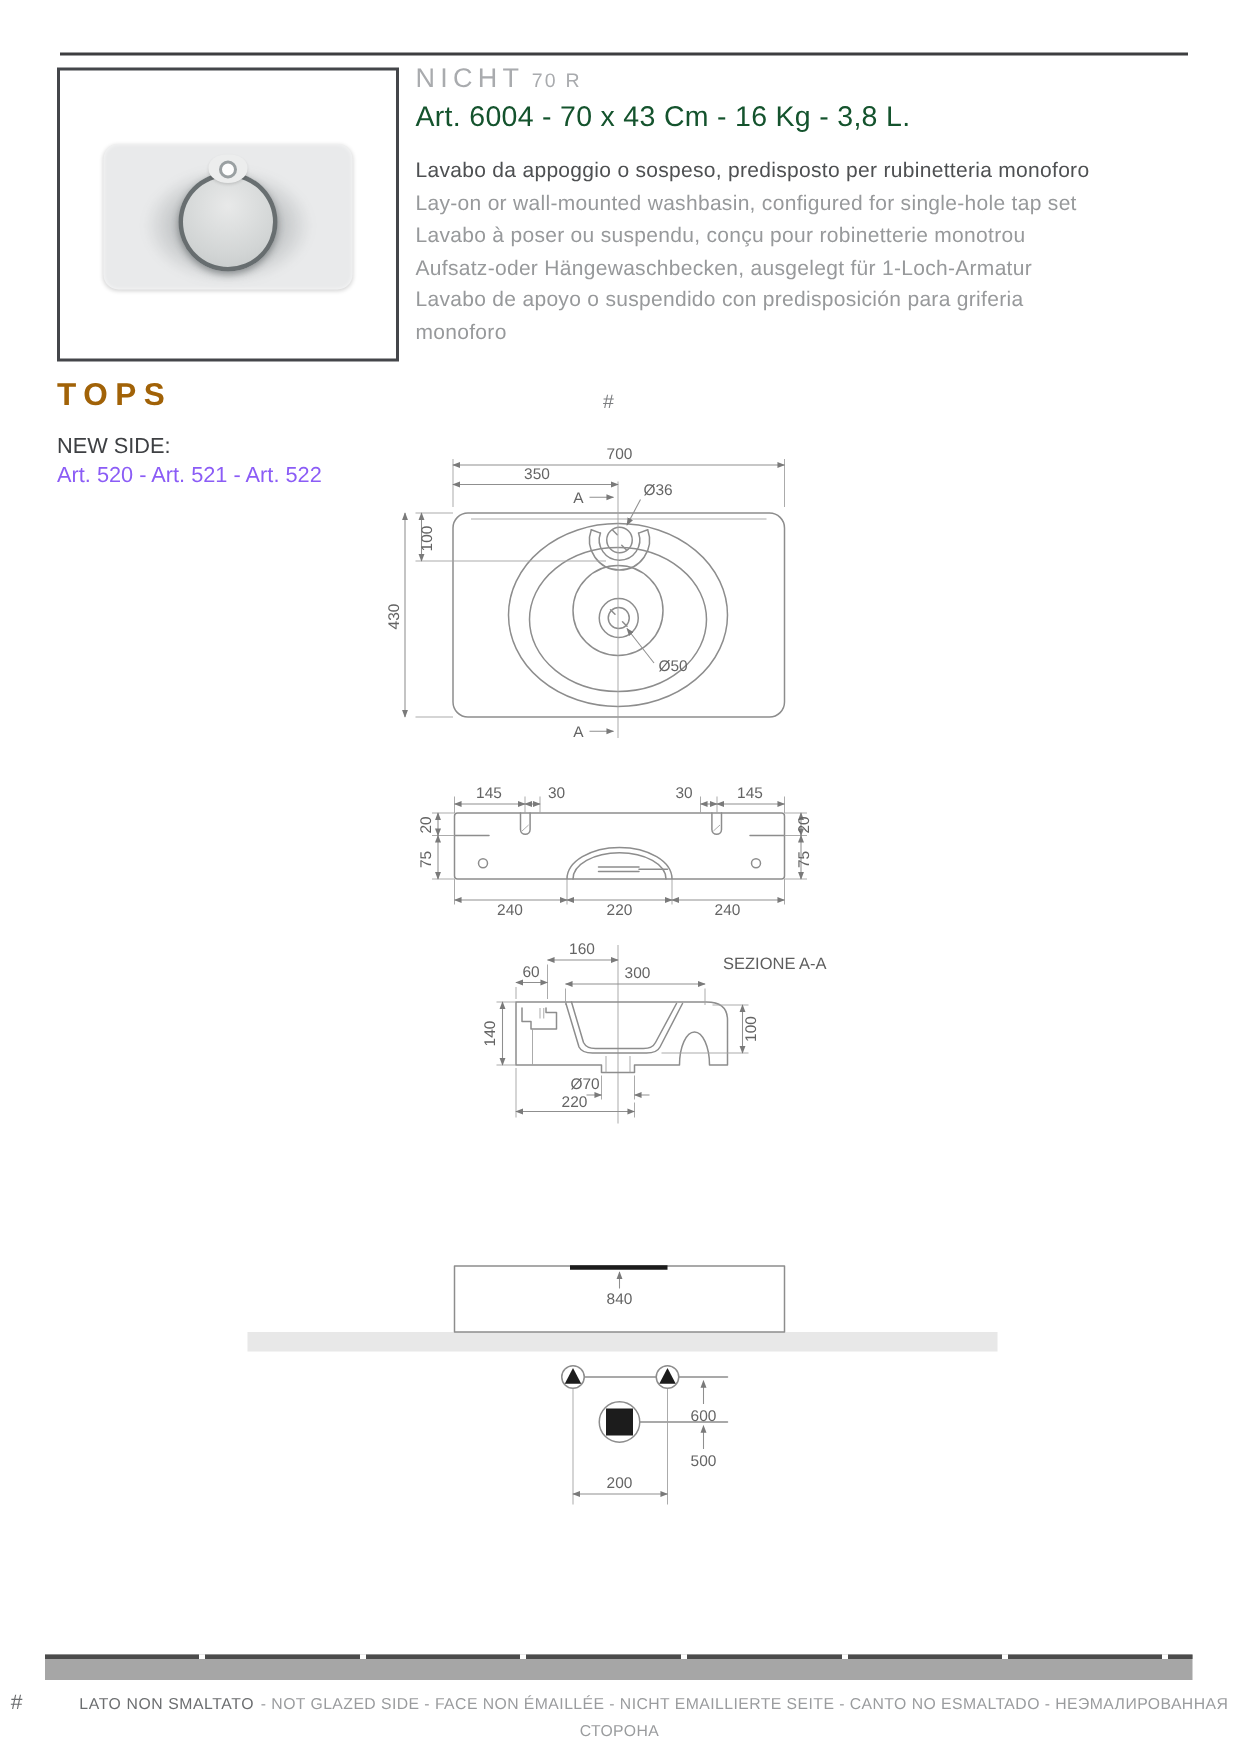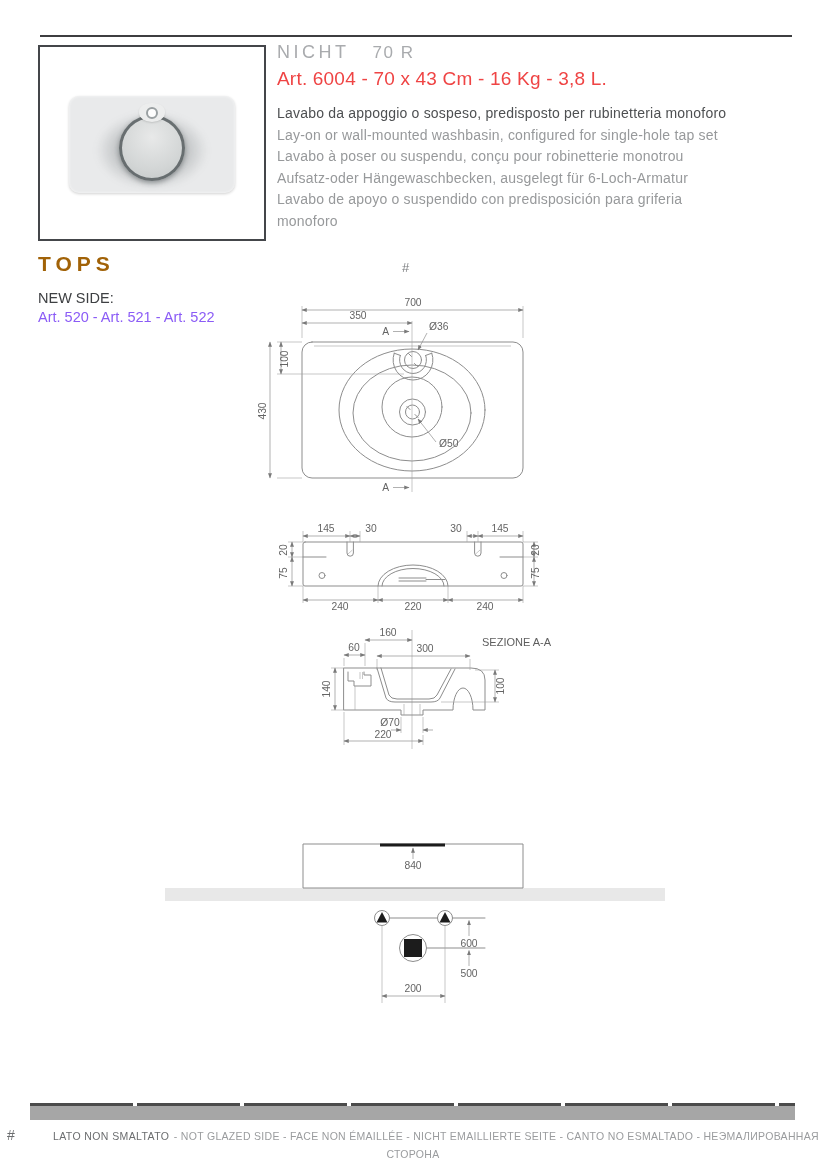--- a/index.html
+++ b/index.html
@@ -25,22 +25,22 @@
           box-shadow:0 2px 5px rgba(55,62,64,.45); }
   .tap { position:absolute; left:50%; top:7px; transform:translateX(-50%);
          width:26px; height:19px; background:#eceded; border-radius:45% 45% 50% 50%;
          box-shadow:0 1px 2px rgba(0,0,0,.13); }
   .tap-hole { position:absolute; left:50%; top:4px; transform:translateX(-50%);
          width:8px; height:8px; background:#fdfdfd; border:2px solid #9aa0a2; border-radius:50%; }
 
   
   .header-block { position:absolute; left:277px; top:42px; width:470px; }
   .product-name { font-size:18px; letter-spacing:3.5px; color:#a9abae; }
-  .product-variant { font-size:17px; letter-spacing:1.5px; color:#a9abae; margin-left:23px; }
-  .art-line { font-size:19px; color:#ef4444; margin-top:5px; letter-spacing:0.2px; }
+  .product-variant { font-size:13px; letter-spacing:1.5px; color:#a9abae; margin-left:5px; }
+  .art-line { font-size:19px; color:#14532d; margin-top:5px; letter-spacing:0.2px; }
   .desc { margin-top:13px; }
   .desc-line { font-size:14px; line-height:21.5px; color:#97999b; letter-spacing:0.2px; }
   .desc-line.first { color:#4e5052; }
 
   
   .tops-title { position:absolute; left:38px; top:252px; font-size:21px; letter-spacing:5px; color:#a16207;font-weight:bold; }
   .newline-block { position:absolute; left:38px; top:289px; font-size:14.5px; line-height:19px; }
   .newline-label { color:#3e4043; }
   .newline-arts { color:#8b5cf6; }
 
@@ -86,21 +86,21 @@
 
   <div class="header-block">
     <div>
       <span class="product-name">NICHT</span><span class="product-variant">70 R</span>
     </div>
     <div class="art-line">Art. 6004 - 70 x 43 Cm - 16 Kg - 3,8 L.</div>
     <div class="desc">
       <div class="desc-line first">Lavabo da appoggio o sospeso, predisposto per rubinetteria monoforo</div>
       <div class="desc-line">Lay-on or wall-mounted washbasin, configured for single-hole tap set</div>
       <div class="desc-line">Lavabo à poser ou suspendu, conçu pour robinetterie monotrou</div>
-      <div class="desc-line">Aufsatz-oder Hängewaschbecken, ausgelegt für 6-Loch-Armatur</div>
+      <div class="desc-line">Aufsatz-oder Hängewaschbecken, ausgelegt für 1-Loch-Armatur</div>
       <div class="desc-line">Lavabo de apoyo o suspendido con predisposición para griferia monoforo</div>
     </div>
   </div>
 
   <div class="tops-title">TOPS</div>
   <div class="newline-block">
     <div class="newline-label">NEW SIDE:</div>
     <div class="newline-arts">Art. 520 - Art. 521 - Art. 522</div>
   </div>
 

